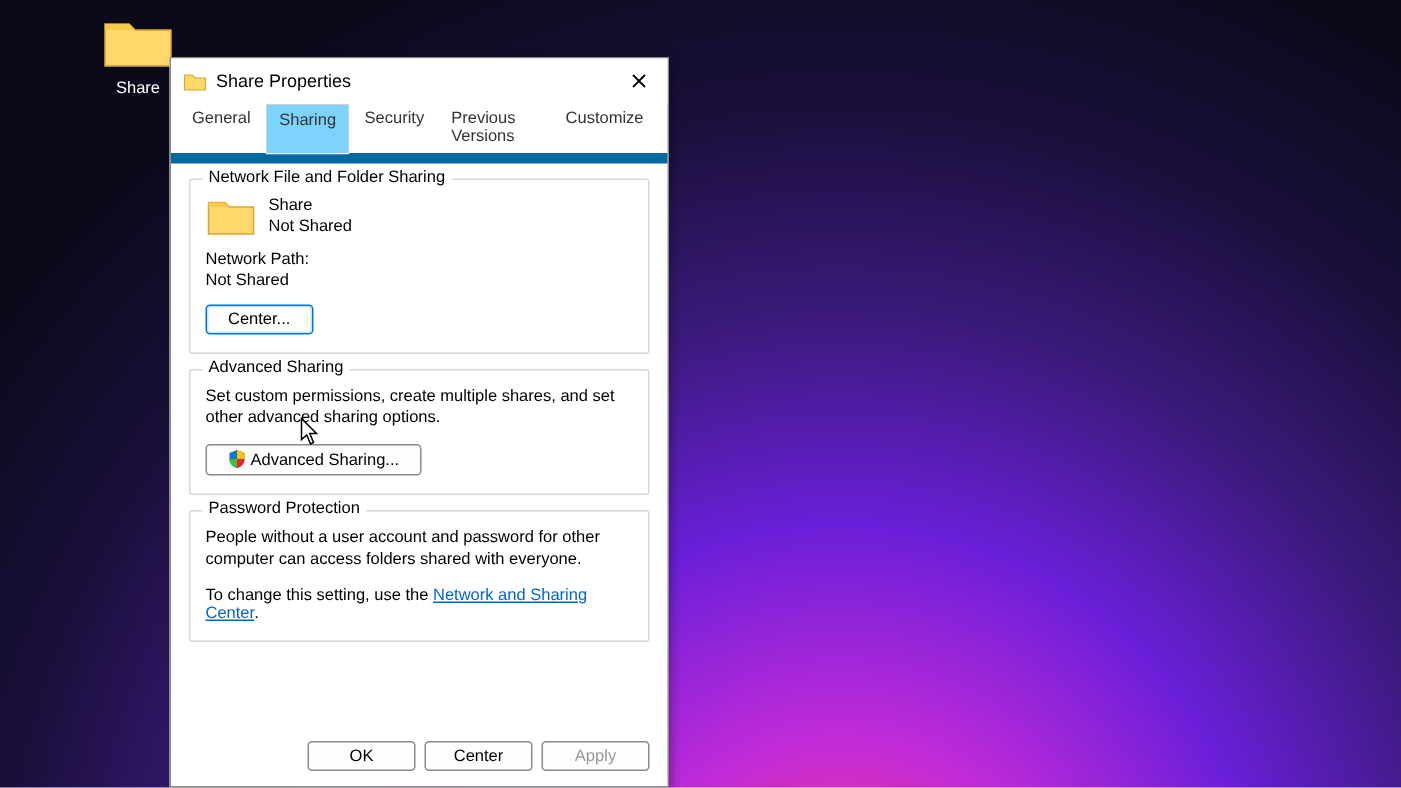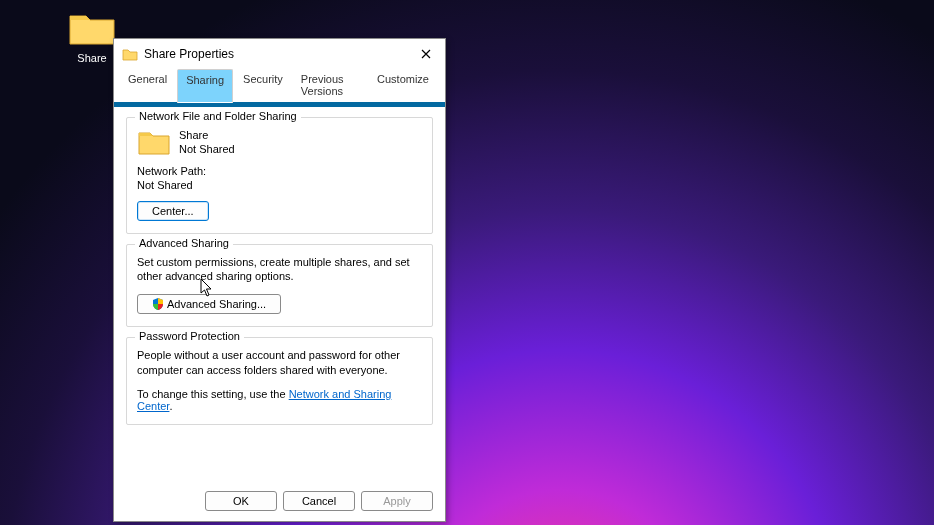--- a/index.html
+++ b/index.html
@@ -42,21 +42,21 @@
     .titlebar .folder-small { width: 16px; height: 14px; margin-right: 6px; }
     .titlebar .title { flex: 1; font-size: 12px; }
     .titlebar .close {
       width: 26px; height: 22px;
       display: flex; align-items: center; justify-content: center;
       font-size: 14px; cursor: default;
     }
     .tabs {
       display: flex;
       padding: 0 6px;
-      border-bottom: 5px solid #0369a1;
+      border-bottom: 7px solid #0369a1;
       font-size: 11px;
     }
     .tab {
       padding: 4px 8px 5px;
       margin-right: 2px;
       color: #333;
       position: relative;
       cursor: default;
     }
     .tab.active {
@@ -186,20 +186,20 @@
       <div class="desc">People without a user account and password for other computer can access folders shared with everyone.</div>
       <div>
         <span>To change this setting, use the </span><a class="link">Network and Sharing Center</a><span>.</span>
       </div>
     </div>
 
   </div>
 
   <div class="footer">
     <button class="btn">OK</button>
-    <button class="btn">Cancel</button>
+    <button class="btn">Center</button>
     <button class="btn disabled">Apply</button>
   </div>
 </div>
 
 <svg class="cursor" viewBox="0 0 14 20">
   <path d="M1 1 L1 15 L4.5 12 L7 18 L9 17 L6.5 11 L11 11 Z" fill="#fff" stroke="#000" stroke-width="1"></path>
 </svg>
 
 </body></html>

